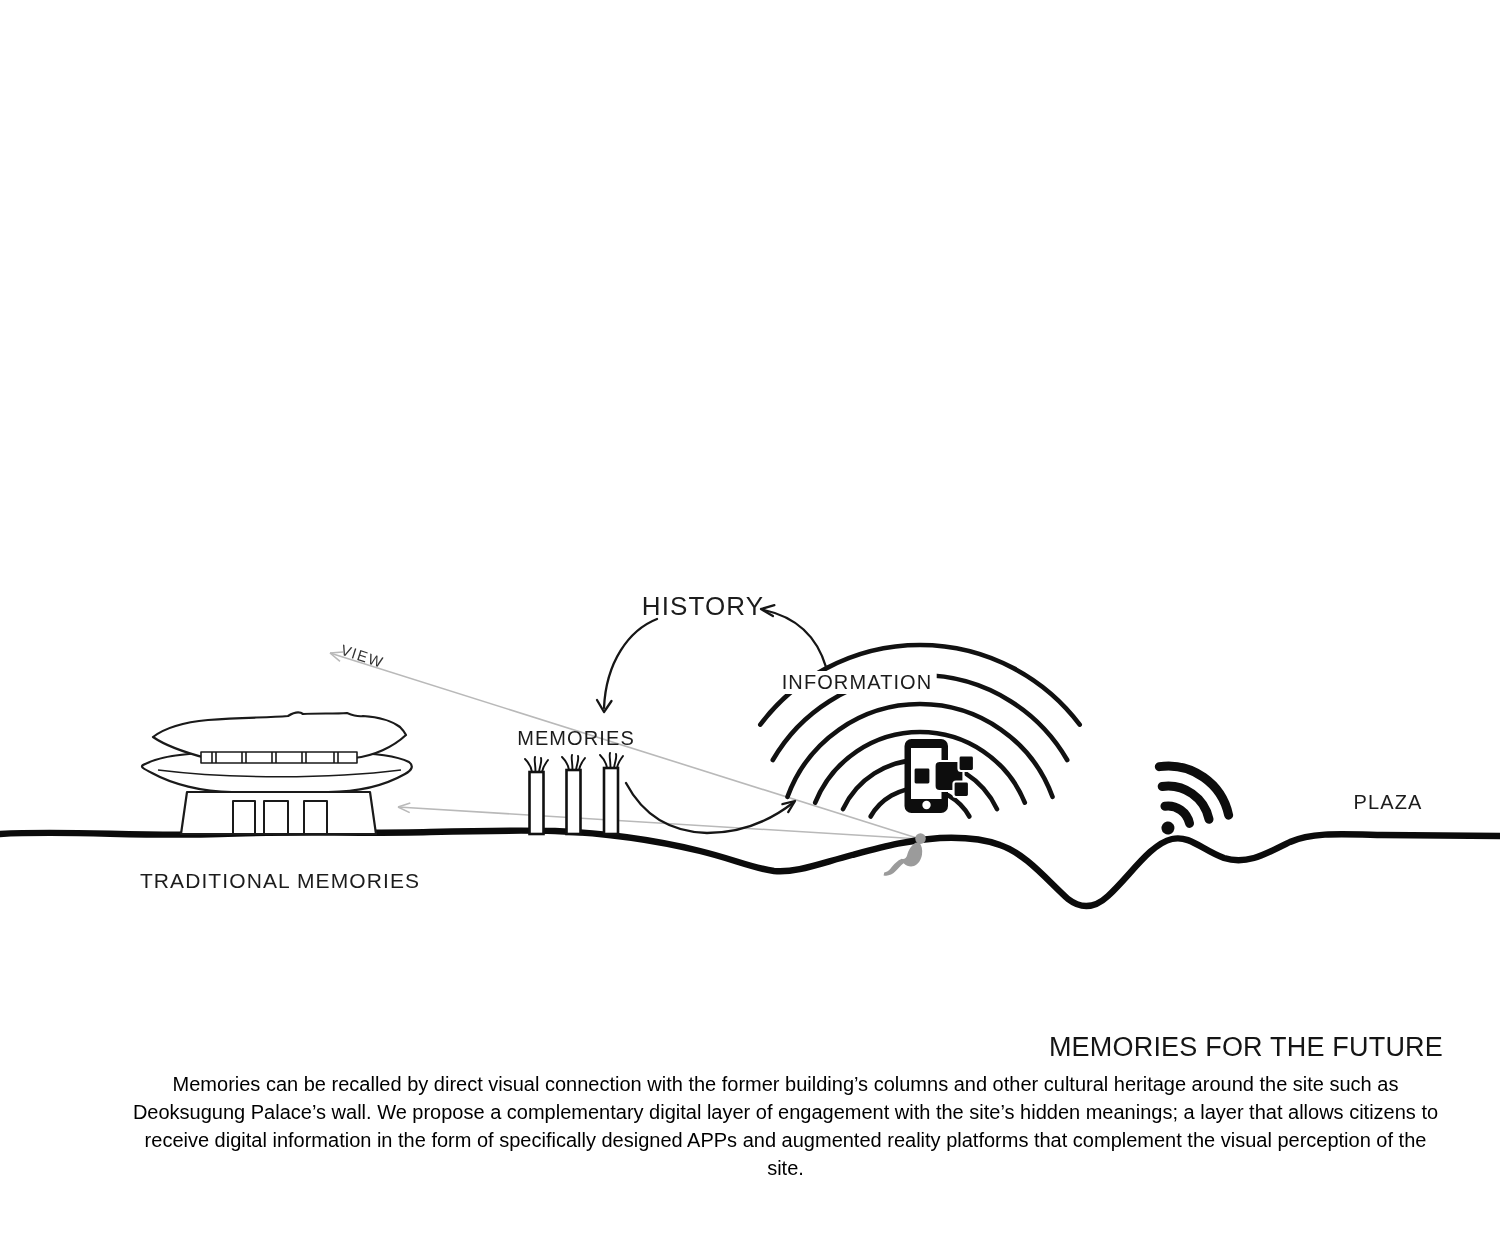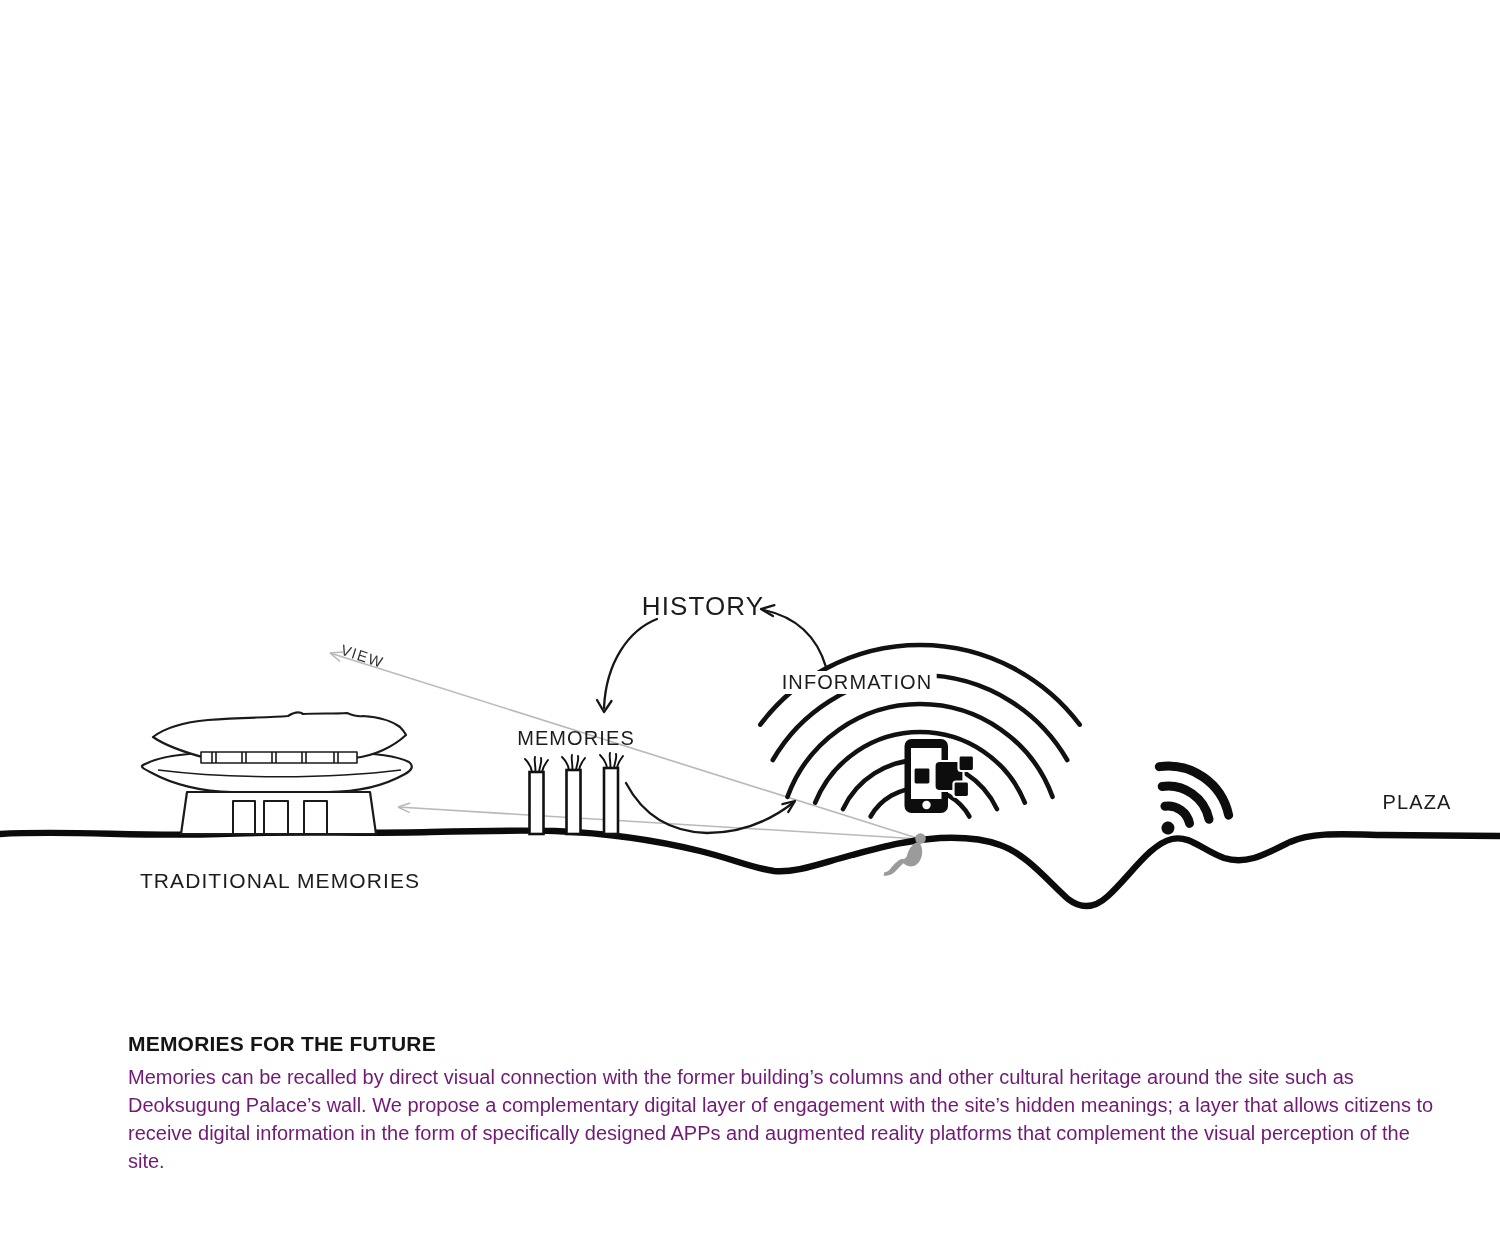--- a/index.html
+++ b/index.html
@@ -29,30 +29,32 @@
     transform-origin:0 0;
   }
   #caption{
     position:absolute;
     left:128px;top:1032px;
     width:1315px;
     color:#222;
   }
   #caption h1{
     margin:0;
-    font-size:21px;
-    font-weight:bold;
+    font-size:27px;
+    font-weight:normal;
     letter-spacing:0.2px;
     color:#151515;
+    text-align:right;
   }
   #caption p{
     margin:7px 0 0 0;
     font-size:20px;
     line-height:1.4;
-    color:#701a75;
+    color:#000000;
+    text-align:center;
   }
 </style>
 </head>
 <body>
 
 <div id="canvas">
 
   <svg id="art" viewBox="0 0 1500 1250" xmlns="http://www.w3.org/2000/svg">
 
     <g stroke="#b9b9b9" stroke-width="1.6" fill="none">
@@ -177,20 +179,20 @@
   <div class="lbl" id="view-label" style="left:344px;top:641px;">VIEW</div>
 
   <div class="lbl center" style="left:280px;top:869px;font-size:21px;">TRADITIONAL MEMORIES</div>
 
   <div class="lbl center" style="left:576px;top:727px;">MEMORIES</div>
 
   <div class="lbl center" style="left:703px;top:591px;font-size:26px;">HISTORY</div>
 
   <div class="lbl center boxed" style="left:857px;top:671px;">INFORMATION</div>
 
-  <div class="lbl center" style="left:1388px;top:791px;margin-left:29px;">PLAZA</div>
+  <div class="lbl center" style="left:1388px;top:791px;">PLAZA</div>
 
   <div id="caption">
     <h1>MEMORIES FOR THE FUTURE</h1>
     <p>Memories can be recalled by direct visual connection with the former building’s columns and other cultural heritage around the site such as Deoksugung Palace’s wall. We propose a complementary digital layer of engagement with the site’s hidden meanings; a layer that allows citizens to receive digital information in the form of specifically designed APPs and augmented reality platforms that complement the visual perception of the site.</p>
   </div>
 
 </div>
 
 </body></html>

